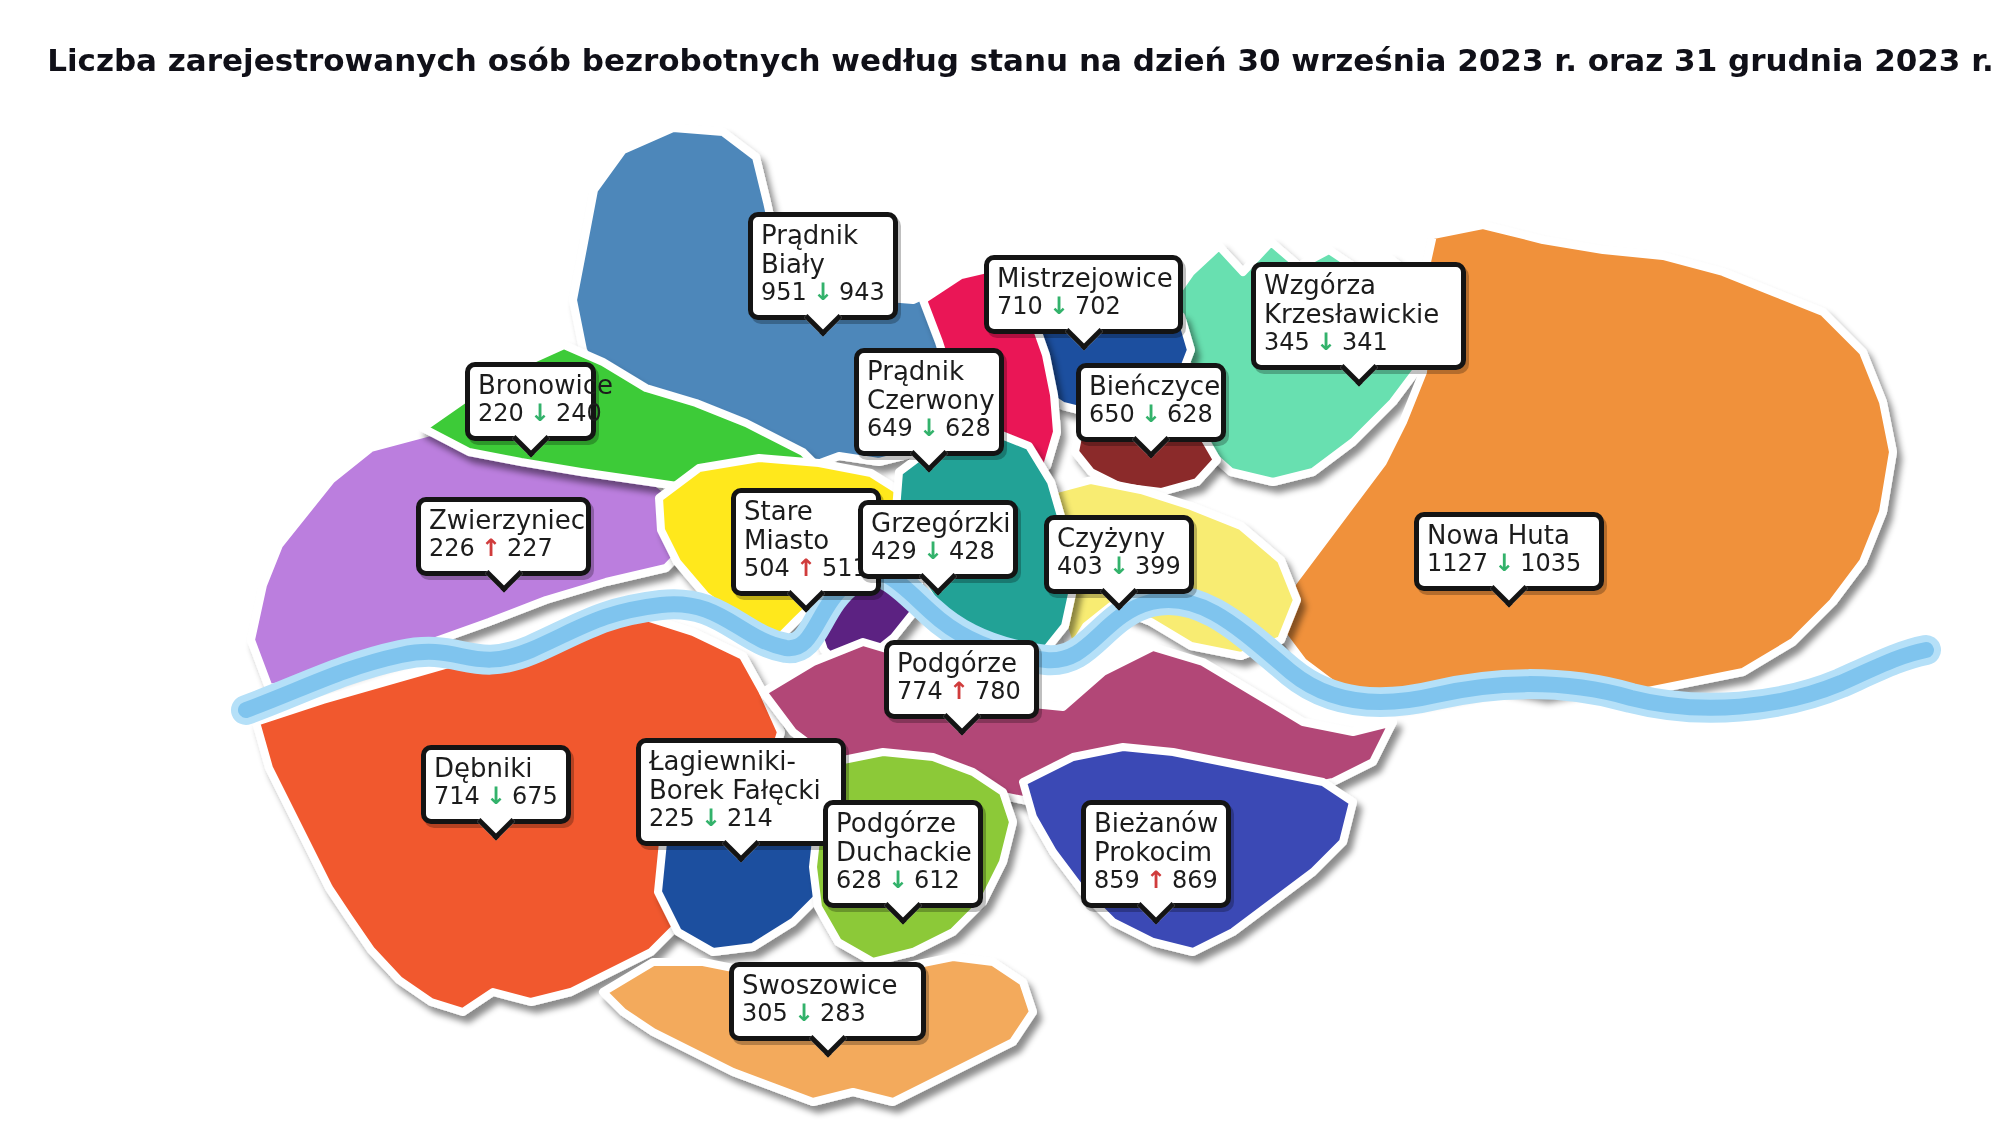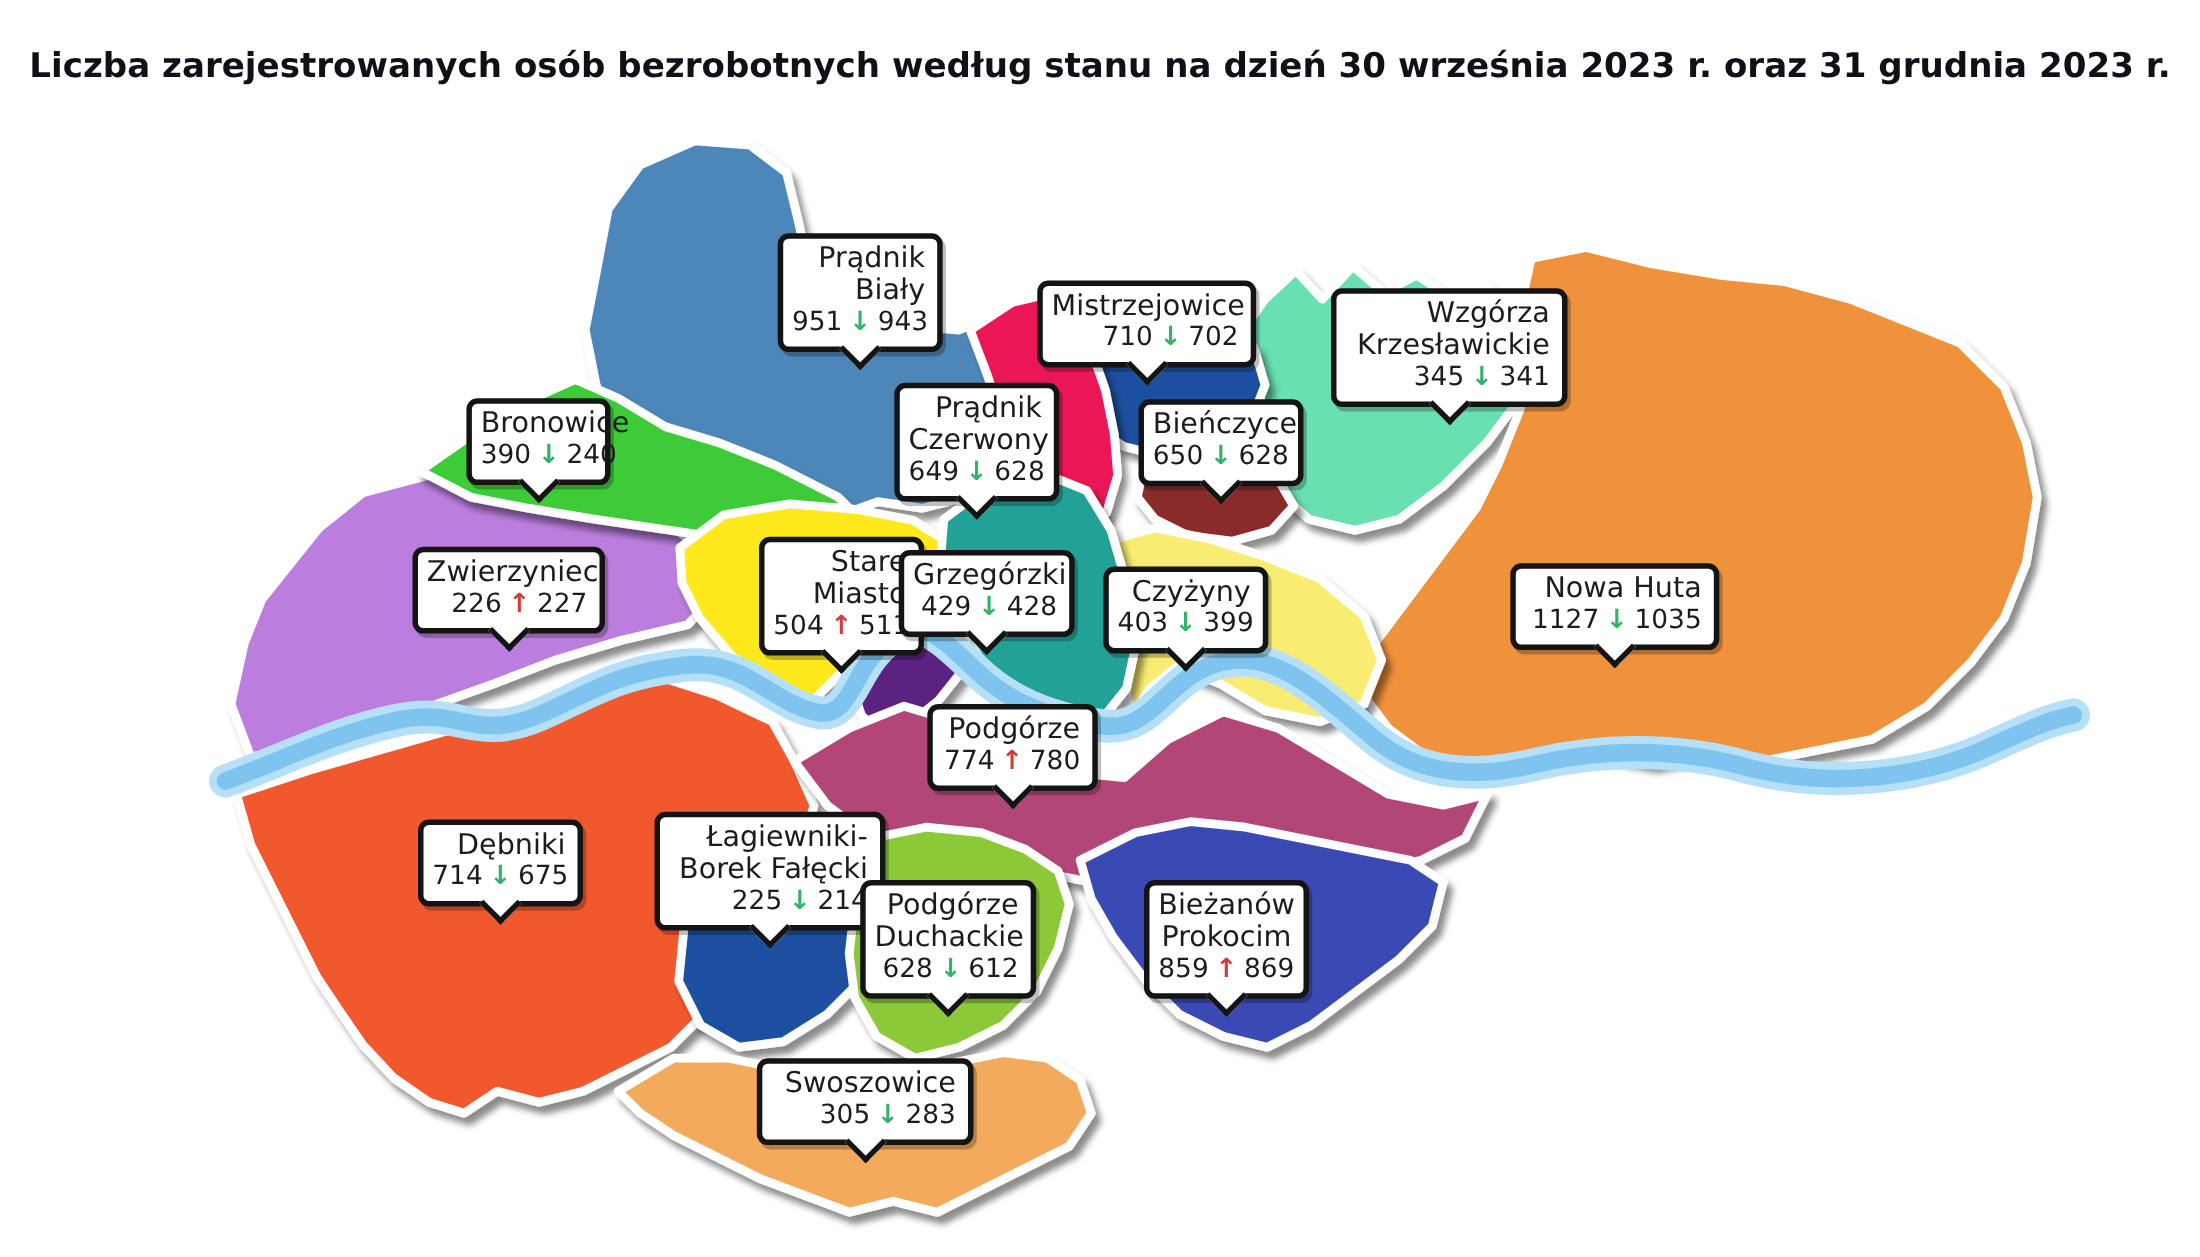--- a/index.html
+++ b/index.html
@@ -1,28 +1,28 @@
 <!DOCTYPE html>
 <html><head>
 <meta charset="utf-8">
 <style>
   html,body{margin:0;padding:0;}
   body{
     width:2000px;height:1143px;position:relative;background:#ffffff;
     font-family:"DejaVu Sans","Liberation Sans",sans-serif;overflow:hidden;
   }
-  .stage{position:absolute;inset:0;}
+  .stage{position:absolute;inset:0;margin-left:41px;}
   .map-svg{position:absolute;left:0;top:0;}
   .page-title{
     position:absolute;left:0;top:42px;width:100%;text-align:center;
     font-size:31px;font-weight:bold;color:#101018;letter-spacing:0px;
   }
   .callout{
     position:absolute;background:#ffffff;border:5px solid #141414;border-radius:10px;
-    box-sizing:border-box;text-align:right;padding:4px 11px 8px 8px;z-index:5;
+    box-sizing:border-box;text-align:left;padding:4px 0 8px 8px;z-index:5;
     box-shadow:3px 4px 0 rgba(0,0,0,0.25);
   }
   .callout::before{
     content:"";position:absolute;left:50%;bottom:-16px;width:22px;height:22px;background:#ffffff;
     border-right:5px solid #141414;border-bottom:5px solid #141414;
     transform:translateX(-50%) rotate(45deg);
   }
   .c-name{font-size:26px;line-height:1.12;color:#1c1c1c;}
   .c-vals{font-size:24px;line-height:1.15;color:#1c1c1c;white-space:nowrap;position:relative;background:#fff;}
   .c-vals .arr{margin:0 6px;font-weight:bold;}
@@ -76,21 +76,21 @@
     <div class="c-vals"><span>710</span><span class="arr" style="color: rgb(51, 178, 107);">↓</span><span>702</span></div>
   </div>
 
   <div class="callout" style="left:1210px;top:262px;width:215px">
     <div class="c-name">Wzgórza Krzesławickie</div>
     <div class="c-vals"><span>345</span><span class="arr" style="color: rgb(51, 178, 107);">↓</span><span>341</span></div>
   </div>
 
   <div class="callout" style="left:424px;top:362px;width:131px">
     <div class="c-name">Bronowice</div>
-    <div class="c-vals"><span>390</span><span class="arr" style="color: rgb(51, 178, 107);">↓</span><span>240</span></div>
+    <div class="c-vals"><span>220</span><span class="arr" style="color: rgb(51, 178, 107);">↓</span><span>240</span></div>
   </div>
 
 
   <div class="callout" style="left:813px;top:348px;width:150px">
     <div class="c-name">Prądnik Czerwony</div>
     <div class="c-vals"><span>649</span><span class="arr" style="color: rgb(51, 178, 107);">↓</span><span>628</span></div>
   </div>
 
   <div class="callout" style="left:1035px;top:363px;width:150px">
     <div class="c-name">Bieńczyce</div>

